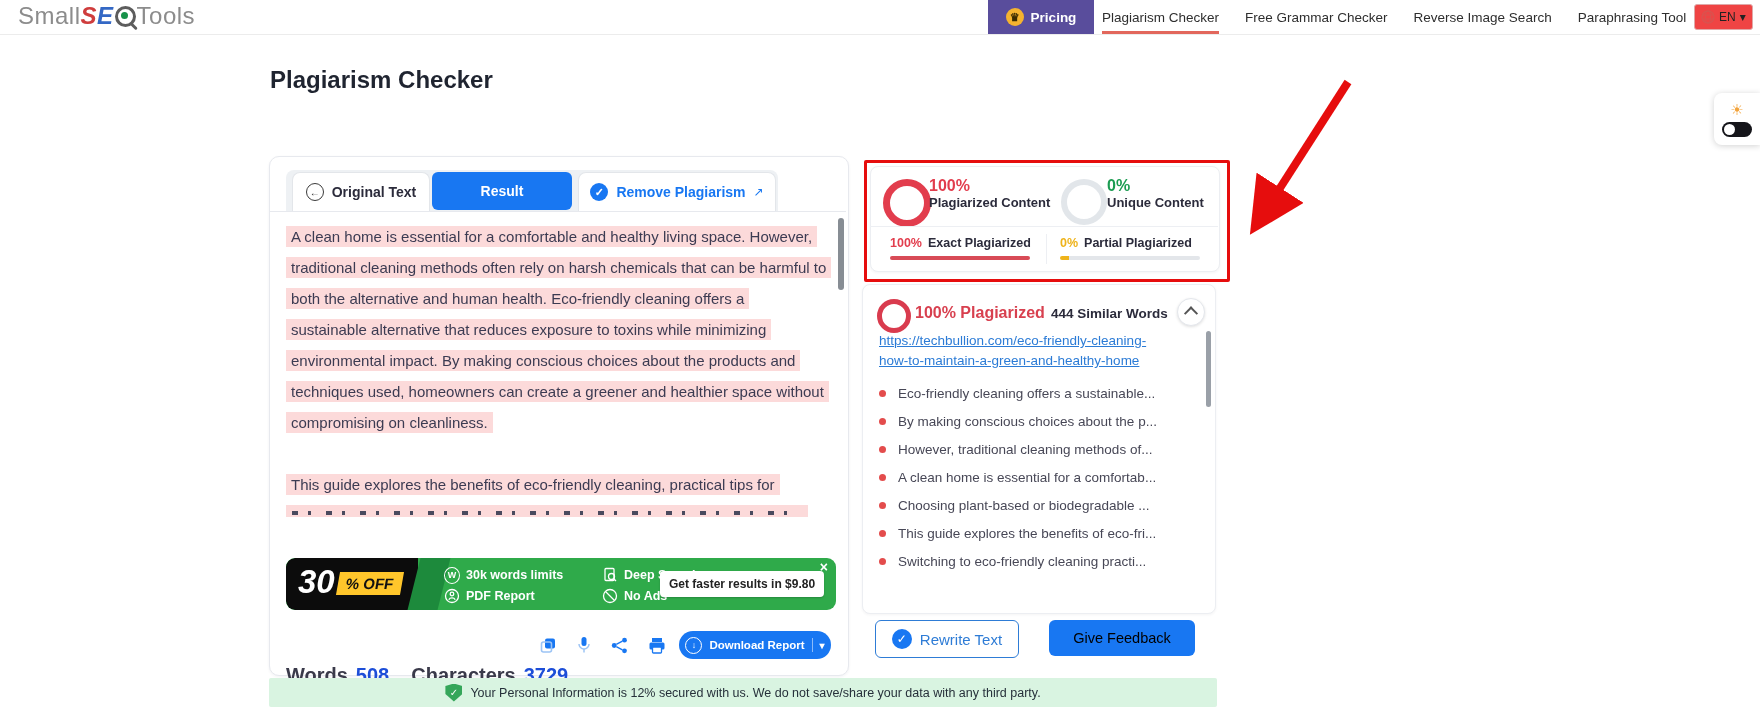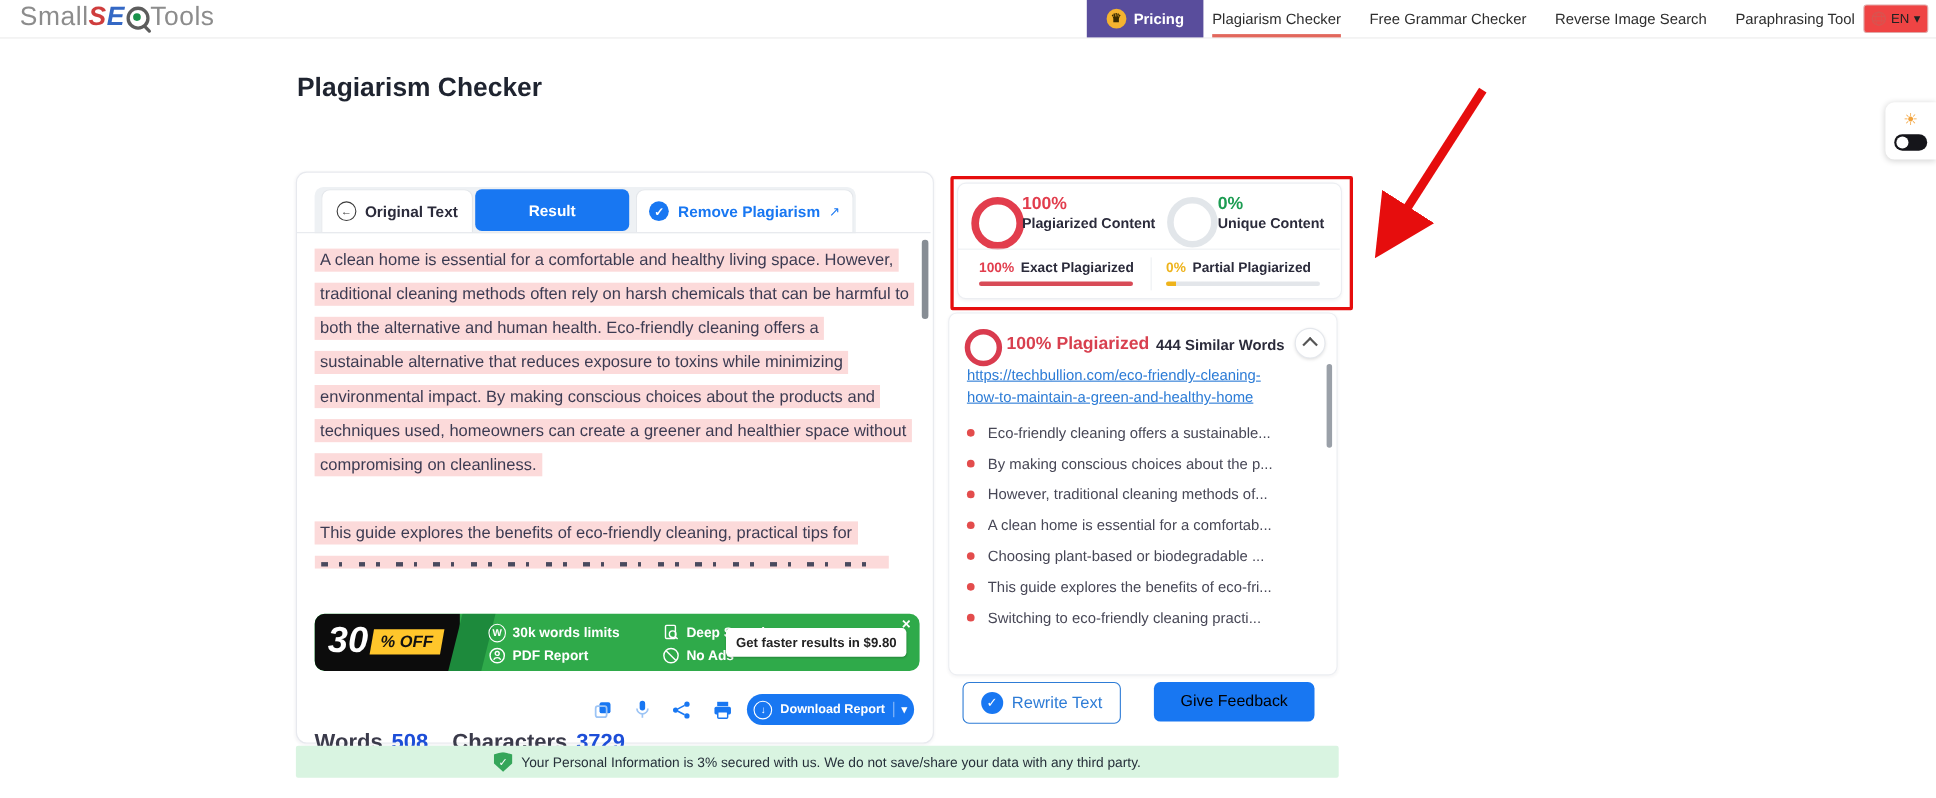--- a/index.html
+++ b/index.html
@@ -368,21 +368,21 @@
   </div>
 
   <div class="abs rewrite-btn">
     <span class="circ-check md">✓</span>
     <span>Rewrite Text</span>
   </div>
   <div class="abs feedback-btn">Give Feedback</div>
 
   <div class="abs privacy">
     <span class="shield">✓</span>
-    <span>Your Personal Information is 3% secured with us. We do not save/share your data with any third party.</span>
+    <span>Your Personal Information is 12% secured with us. We do not save/share your data with any third party.</span>
   </div>
 
   <svg class="abs arrow-svg" viewBox="0 0 1760 725">
     <defs>
       <marker id="ah" markerWidth="7" markerHeight="7" refX="4.2" refY="3.5" orient="auto">
         <polygon points="0,0 7,3.5 0,7" fill="#e60d0d"></polygon>
       </marker>
     </defs>
     <line x1="1348" y1="82" x2="1262" y2="216" stroke="#e60d0d" stroke-width="8" marker-end="url(#ah)"></line>
   </svg>

